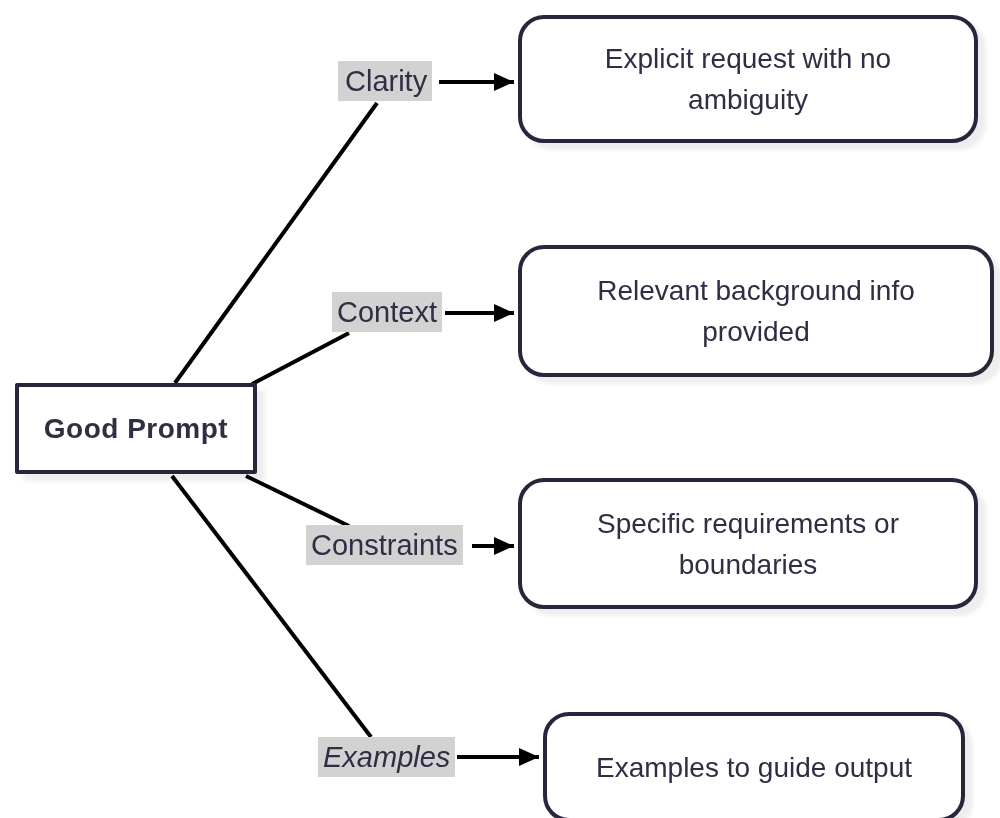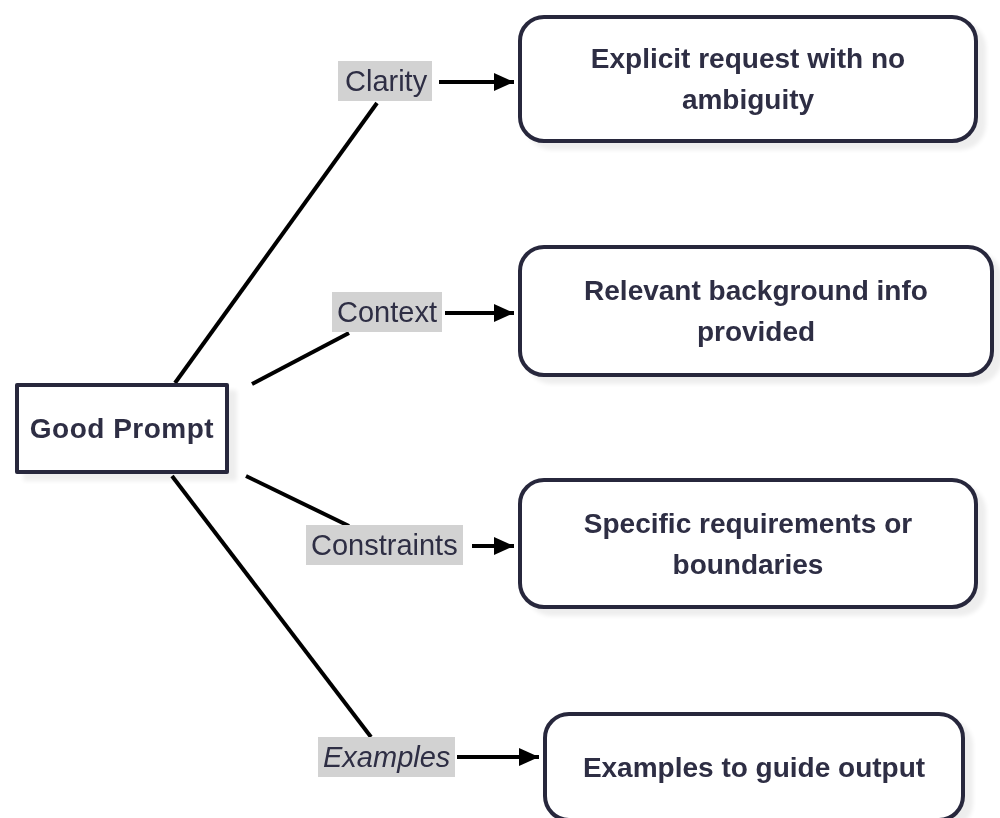--- a/index.html
+++ b/index.html
@@ -18,21 +18,20 @@
   svg.edges line{stroke:var(--edge);stroke-width:4;}
   svg.edges .head{fill:var(--edge);}
   .node{
     position:absolute;
     background:var(--node-bg);
     border:4px solid var(--border);
     display:flex;align-items:center;justify-content:center;
     text-align:center;
     font-size:28px;line-height:41px;
     box-shadow:8px 7px 4px rgba(0,0,0,0.07);
-    font-weight:bold;
   }
   .node.root{
     border-radius:2px;
     font-weight:bold;
     letter-spacing:0.5px;
   }
   .node.leaf{
     border-radius:26px;
     padding:6px 40px;
   }
@@ -61,21 +60,21 @@
     <line x1="252" y1="384" x2="349" y2="333"></line>
     <line x1="246" y1="476" x2="349" y2="526"></line>
     <line x1="172" y1="476" x2="371" y2="737"></line>
 
     <line x1="439" y1="82" x2="514" y2="82" marker-end="url(#arrow)"></line>
     <line x1="445" y1="313" x2="514" y2="313" marker-end="url(#arrow)"></line>
     <line x1="472" y1="546" x2="514" y2="546" marker-end="url(#arrow)"></line>
     <line x1="457" y1="757" x2="539" y2="757" marker-end="url(#arrow)"></line>
   </svg>
 
-  <div class="node root" style="left:15px;top:383px;width:214px;height:91px;">
+  <div class="node root" style="left:15px;top:383px;width:242px;height:91px;">
     <span>Good Prompt</span>
   </div>
 
   <div class="edge-label" style="left:338px;top:61px;padding-left:7px;">Clarity</div>
   <div class="edge-label" style="left:306px;top:525px;">Constraints</div>
   <div class="edge-label" style="left:332px;top:292px;">Context</div>
   <div class="edge-label" style="left:318px;top:737px;font-style:italic;">Examples</div>
 
   <div class="node leaf" style="left:518px;top:15px;width:460px;height:128px;">
     <span>Explicit request with no ambiguity</span>

